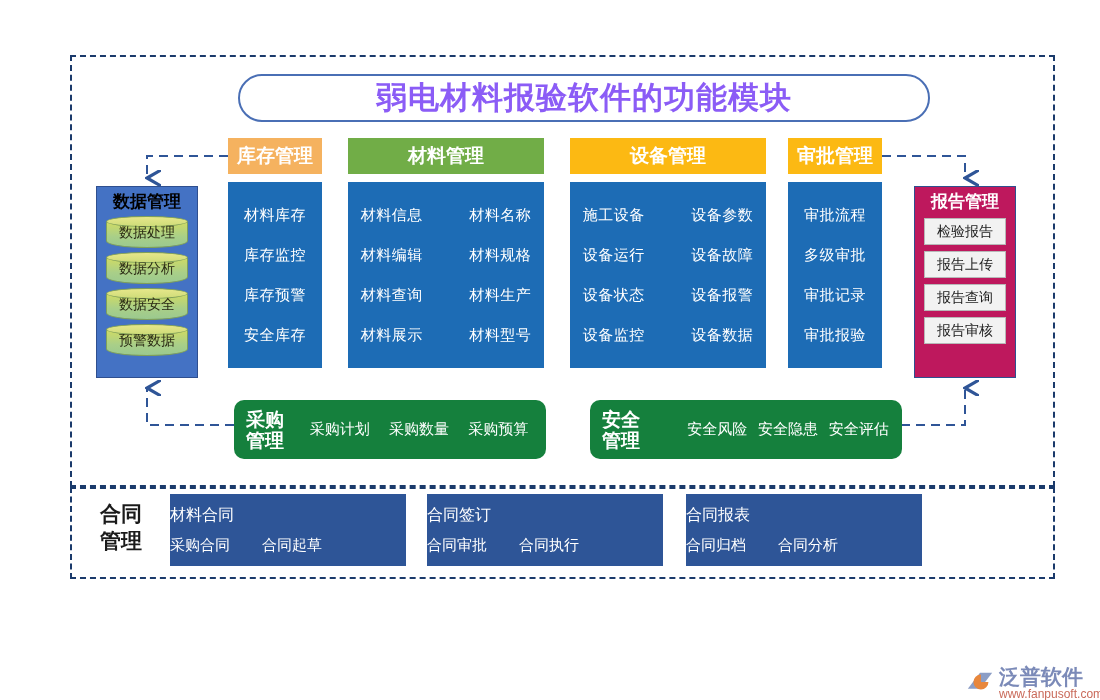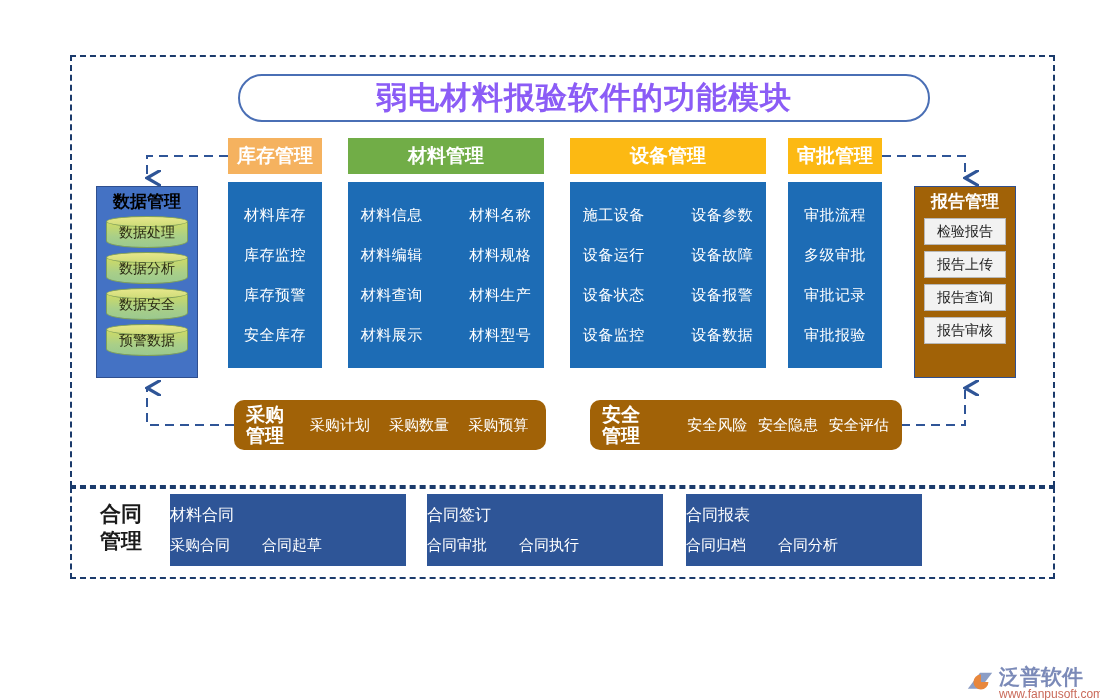--- a/index.html
+++ b/index.html
@@ -150,21 +150,21 @@
     font-family: "DejaVu Sans", "Liberation Sans", sans-serif;
     white-space: nowrap;
     z-index: 2;
   }
 
   
   #report-mgmt {
     position: absolute;
     left: 914px; top: 186px;
     width: 102px; height: 192px;
-    background: #a16207;
+    background: #be185d;
     border: 1px solid #2f4f8f;
     box-sizing: border-box;
     padding-top: 3px;
   }
   #report-mgmt-title {
     text-align: center;
     color: #ffffff;
     font-family: "DejaVu Serif", "Liberation Serif", serif;
     font-weight: bold;
     font-size: 17px;
@@ -181,22 +181,22 @@
     font-size: 14px;
     color: #1a1a1a;
     box-sizing: border-box;
     white-space: nowrap;
   }
 
   
   .round-bar {
     position: absolute;
     top: 400px;
-    height: 50px;
-    background: #a16207;
+    height: 59px;
+    background: #15803d;
     border-radius: 10px;
     display: flex;
     align-items: center;
     box-sizing: border-box;
   }
   #bar-purchase { left: 234px; width: 312px; }
   #bar-safety   { left: 590px; width: 312px; gap: 26px; }
   .round-bar-title {
     color: #ffffff;
     font-family: "DejaVu Serif", "Liberation Serif", serif;

